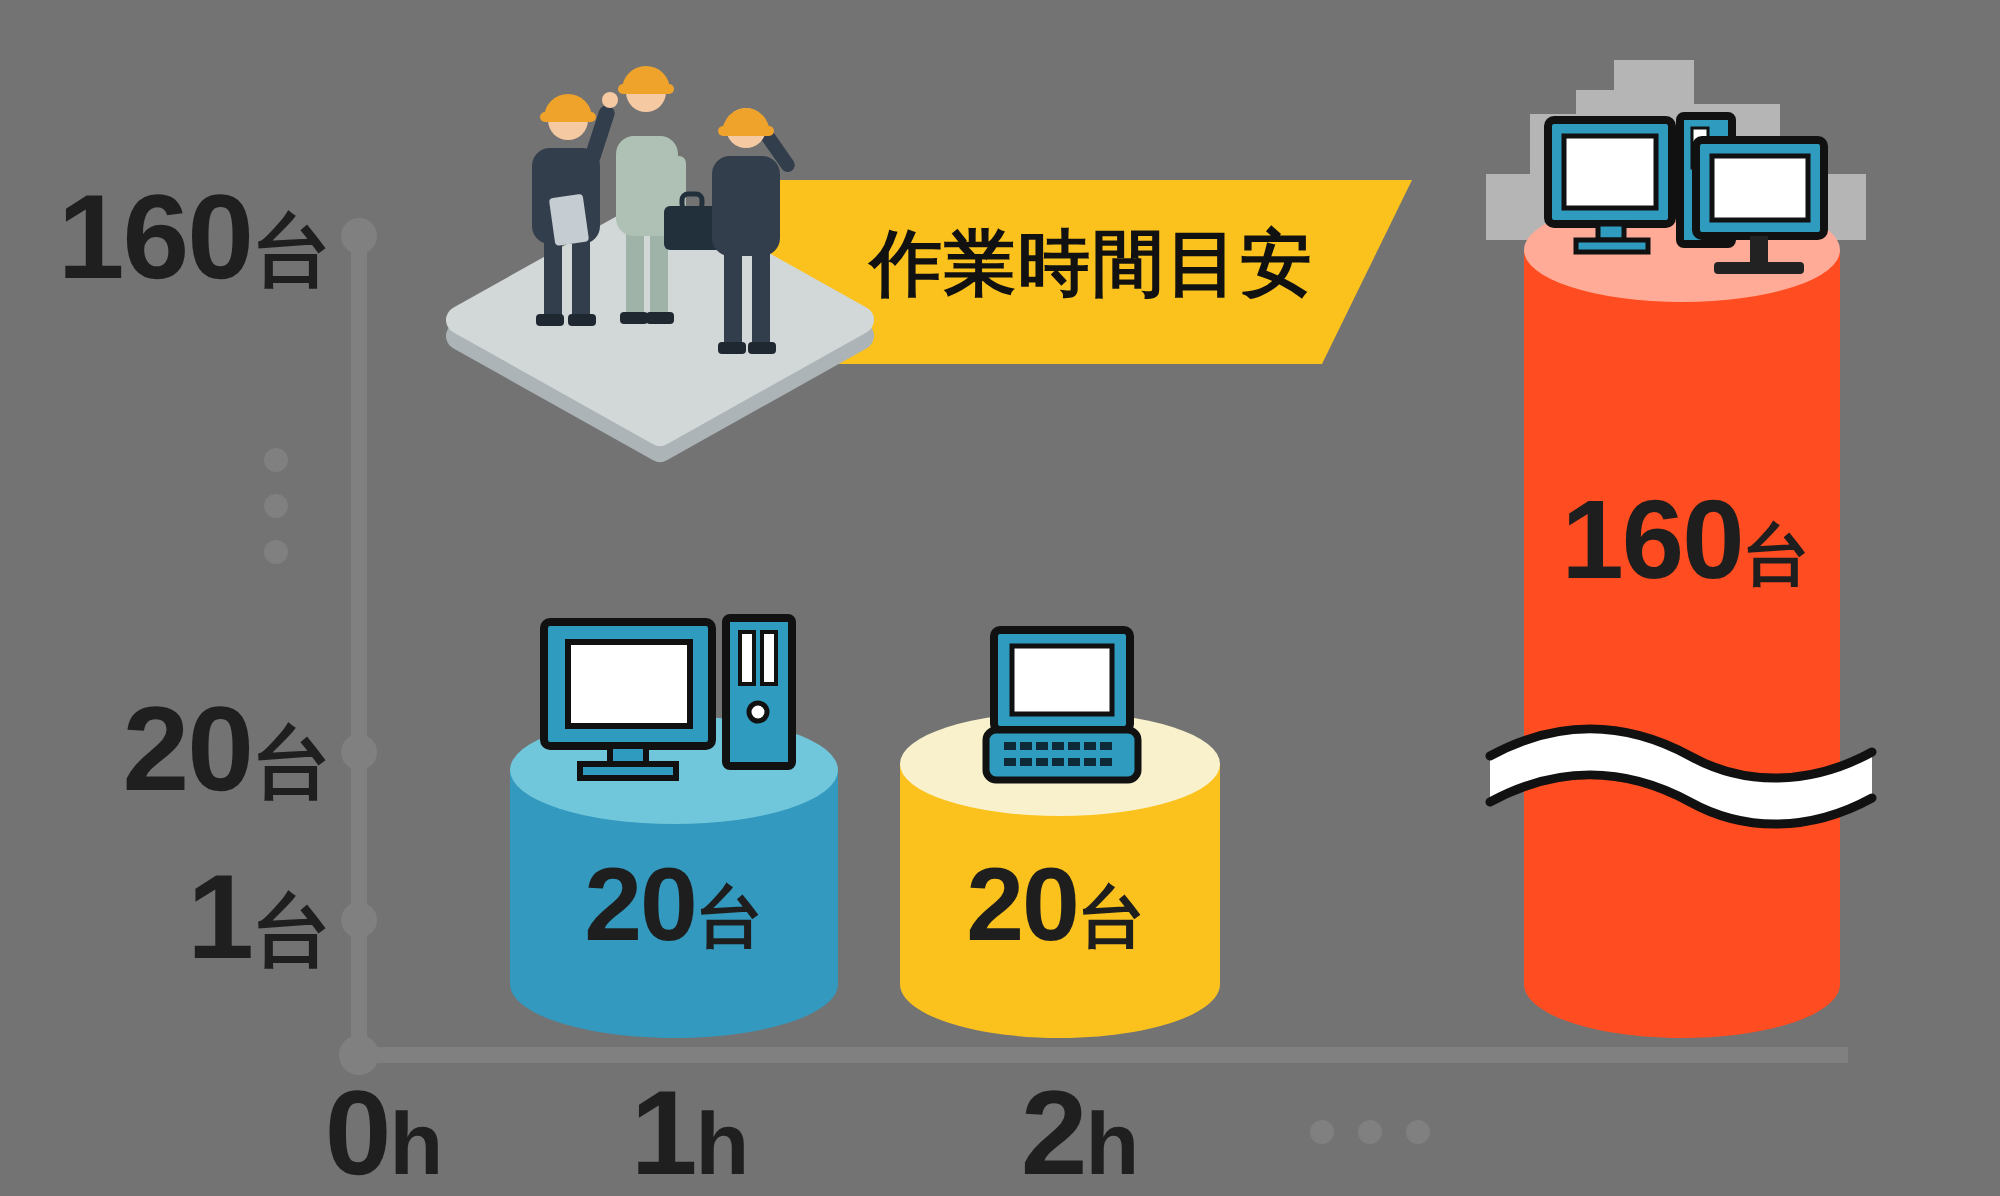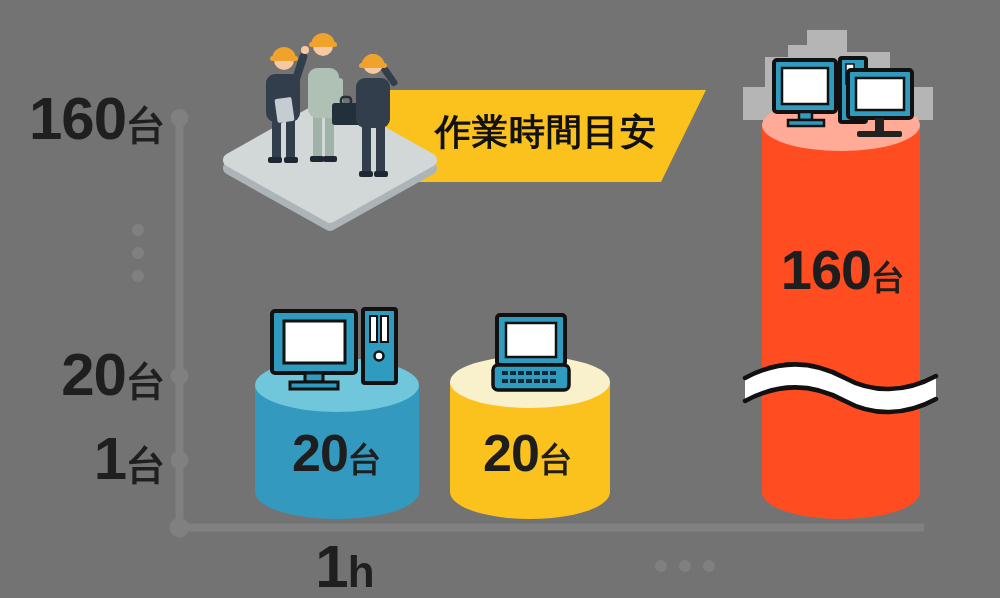--- a/index.html
+++ b/index.html
@@ -168,23 +168,29 @@
   <div class="lab ylab" style="left:0;top:429px">
     <span class="num">1</span><span class="unit">台</span>
   </div>
 
   <div class="dotcol" style="left:132px;top:224px">
     <span class="dot"></span>
     <span class="dot"></span>
     <span class="dot"></span>
   </div>
 
+  <div class="lab xlab" style="left:107px;top:537px">
+    <span class="num">0</span><span class="unit">h</span>
+  </div>
   <div class="lab xlab" style="left:260px;top:537px">
     <span class="num">1</span><span class="unit">h</span>
   </div>
+  <div class="lab xlab" style="left:455px;top:537px">
+    <span class="num">2</span><span class="unit">h</span>
+  </div>
   <div class="dotrow" style="left:655px;top:560px">
     <span class="dot"></span>
     <span class="dot"></span>
     <span class="dot"></span>
   </div>
 
   <div class="lab barlab" style="left:237px;top:427px">
     <span class="num">20</span><span class="unit">台</span>
   </div>
   <div class="lab barlab" style="left:428px;top:427px">

